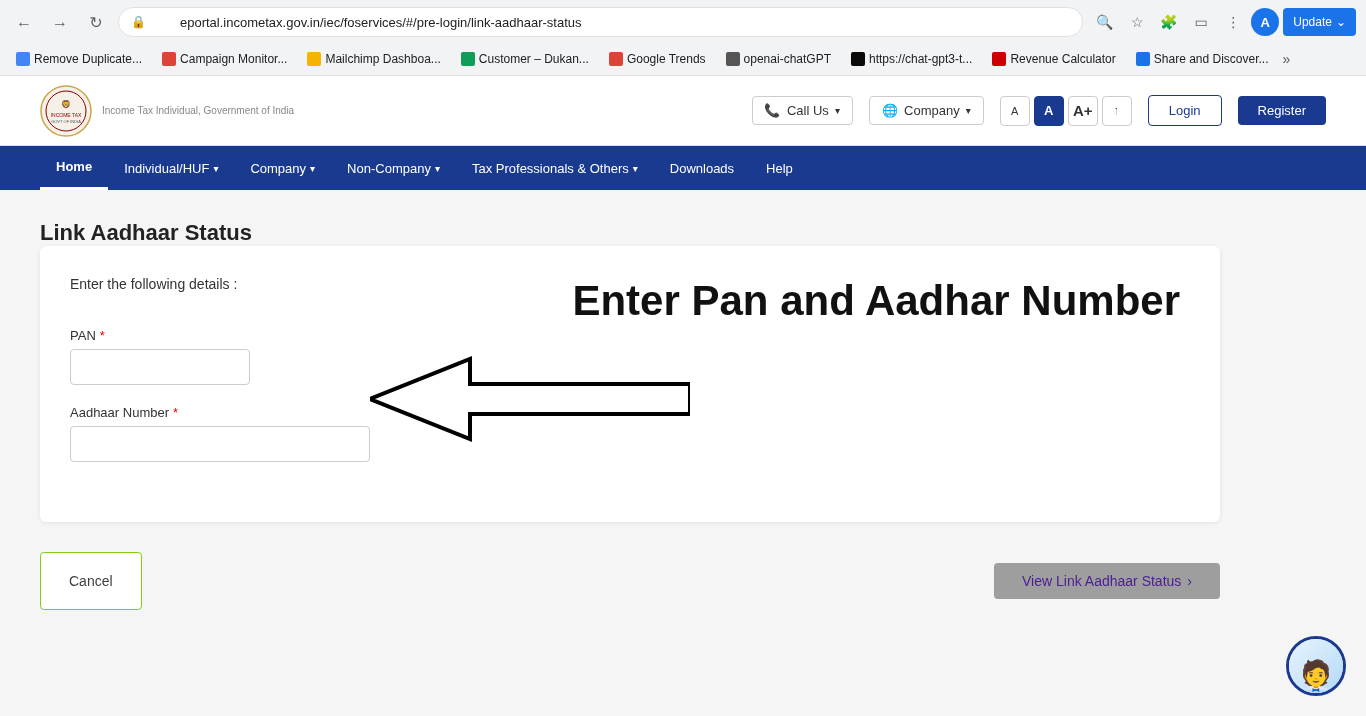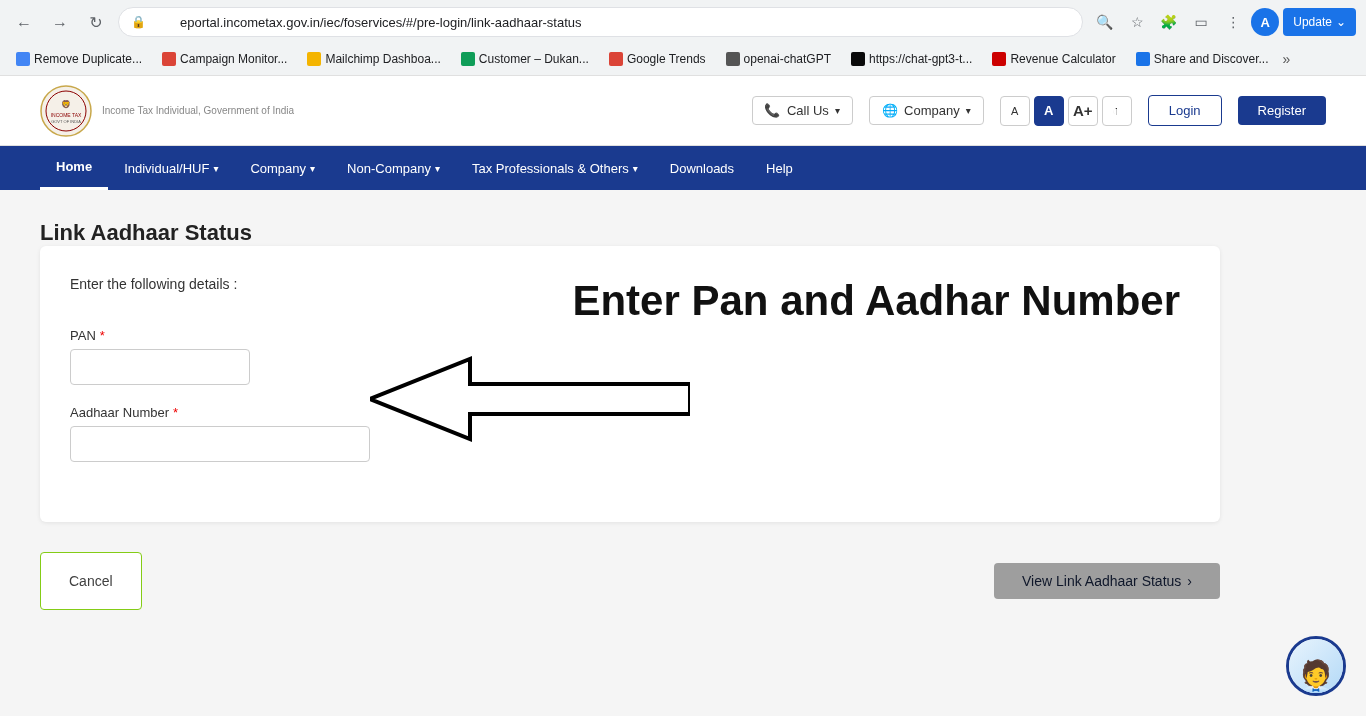--- a/index.html
+++ b/index.html
@@ -58,21 +58,21 @@
     
     .overlay-text { position: absolute; top: 30px; right: 40px; font-size: 42px; font-weight: 900; color: #111; line-height: 1.2; max-width: 700px; }
     .arrow-overlay { position: absolute; bottom: 70px; left: 330px; }
 
     
     .arrow-svg { width: 320px; height: 100px; }
 
     
     .page-actions { display: flex; justify-content: space-between; align-items: center; margin-top: 30px; max-width: 1180px; }
     .cancel-btn { border: 1px solid #84cc16; color: #404040; background: #fff; border-radius: 4px; padding: 20px 28px; font-size: 14px; cursor: pointer; }
-    .view-status-btn { background: #9e9e9e; color: #0f172a; border: none; border-radius: 4px; padding: 10px 28px; font-size: 14px; cursor: pointer; display: flex; align-items: center; gap: 6px; }
+    .view-status-btn { background: #9e9e9e; color: #4c1d95; border: none; border-radius: 4px; padding: 10px 28px; font-size: 14px; cursor: pointer; display: flex; align-items: center; gap: 6px; }
 
     
     .chat-widget { position: fixed; bottom: 20px; right: 20px; width: 60px; height: 60px; border-radius: 50%; overflow: hidden; border: 3px solid #1a3a8f; cursor: pointer; }
     .chat-avatar { width: 100%; height: 100%; background: linear-gradient(135deg, #e8f4fd 0%, #b3d9f7 100%); display: flex; align-items: flex-end; justify-content: center; }
     .chat-figure { font-size: 32px; line-height: 1; }
 
     
     .emblem { width: 52px; height: 52px; }
   </style>
 </head>

